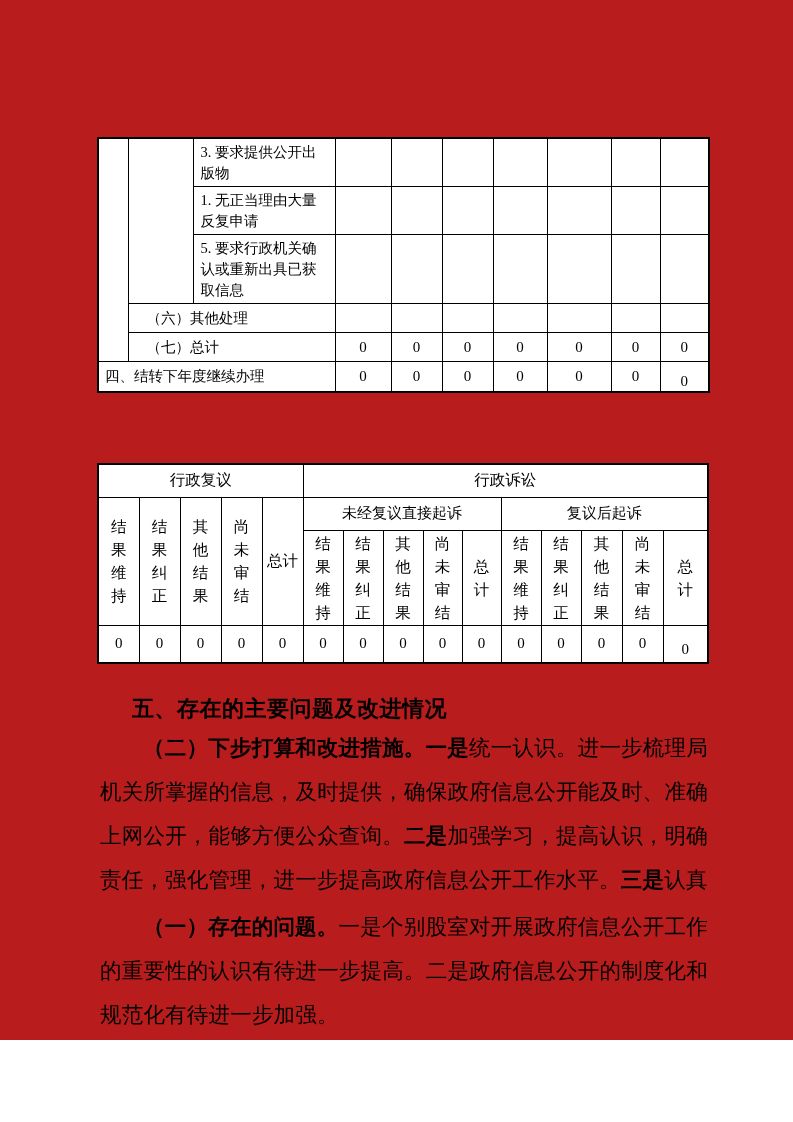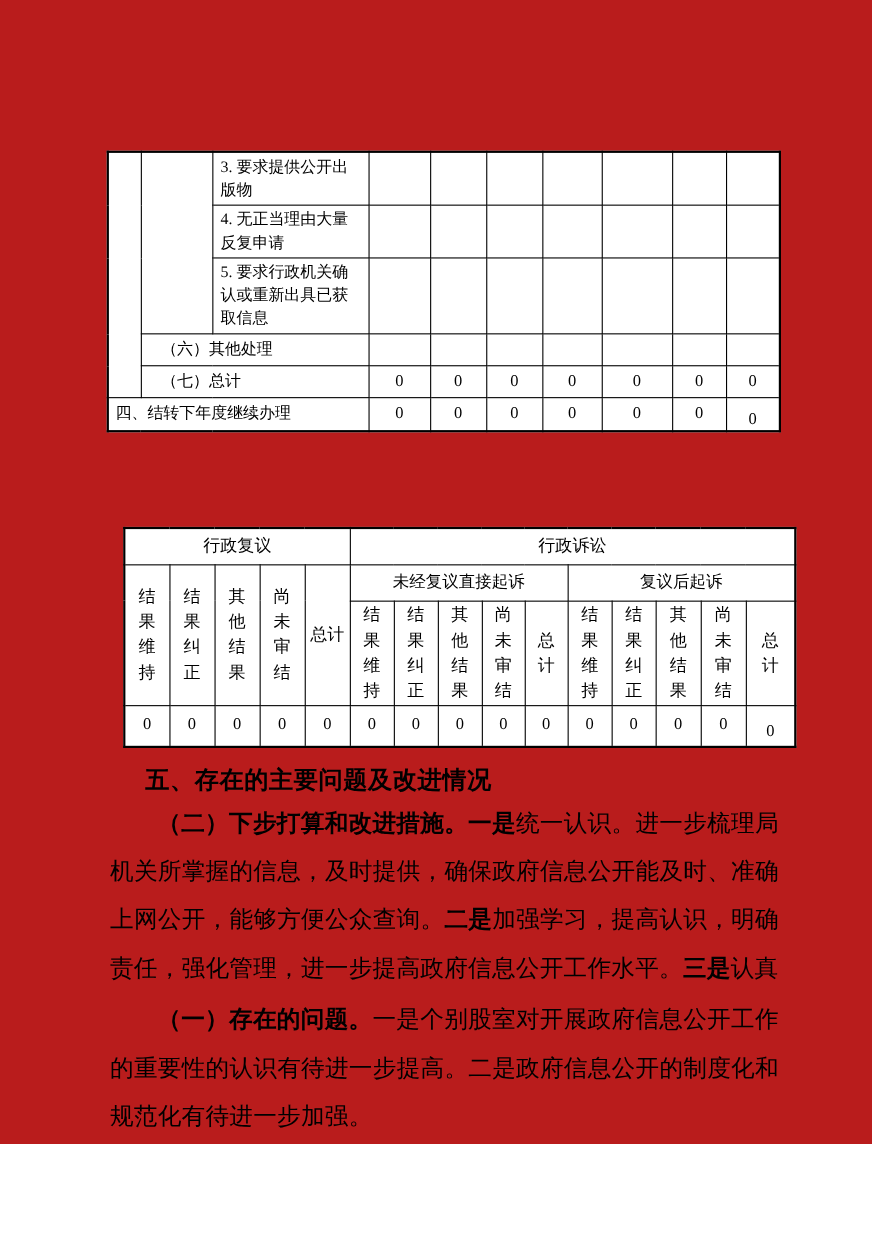--- a/index.html
+++ b/index.html
@@ -8,21 +8,21 @@
     font-family:"Liberation Serif","DejaVu Serif",serif;overflow:hidden;
   }
   
   table{border-collapse:collapse;table-layout:fixed;background:#fff;}
   td,th{border:1.5px solid #000;padding:0;overflow:hidden;}
   .t1{position:absolute;left:97px;top:137px;width:611px;border:2px solid #000;}
   .t1 .item{vertical-align:top;text-align:left;padding:3px 4px 2px 7px;font-size:14.5px;line-height:21px;}
   .t1 .cat{vertical-align:top;text-align:left;padding:4px 4px 2px 18px;font-size:14.5px;line-height:20px;}
   .t1 .cat2{vertical-align:middle;text-align:left;padding:1px 4px 1px 6px;font-size:14.5px;line-height:20px;margin-left:28px;}
   .t1 .val{text-align:center;vertical-align:middle;font-size:15px;}
-  .t2{position:absolute;left:112px;top:463px;width:611px;border:2px solid #000;margin-top:16px;}
+  .t2{position:absolute;left:97px;top:463px;width:611px;border:2px solid #000;}
   .t2 .ghdr{font-weight:normal;font-size:15.5px;text-align:center;vertical-align:middle;}
   .t2 .subhdr{font-size:15px;text-align:center;vertical-align:middle;}
   .t2 .vlabel{text-align:center;vertical-align:middle;font-size:15.5px;}
   .vtext{display:inline-block;width:1.1em;word-break:break-all;line-height:23px;text-align:center;}
   .t2 .val{text-align:center;vertical-align:middle;font-size:15px;}
   td.low{vertical-align:middle;padding-top:11px;}
   
   .h4{
     position:absolute;left:131px;top:406px;margin:0;
     font-family:"Liberation Sans","DejaVu Sans",sans-serif;
@@ -66,21 +66,21 @@
       <td class="item">3. 要求提供公开出版物</td>
       <td class="val"></td>
       <td class="val"></td>
       <td class="val"></td>
       <td class="val"></td>
       <td class="val"></td>
       <td class="val"></td>
       <td class="val"></td>
     </tr>
     <tr style="height:44px">
-      <td class="item">4. 无正当理由大量反复申请</td>
+      <td class="item">1. 无正当理由大量反复申请</td>
       <td class="val"></td>
       <td class="val"></td>
       <td class="val"></td>
       <td class="val"></td>
       <td class="val"></td>
       <td class="val"></td>
       <td class="val"></td>
     </tr>
     <tr style="height:61px">
       <td class="item">5. 要求行政机关确认或重新出具已获取信息</td>

